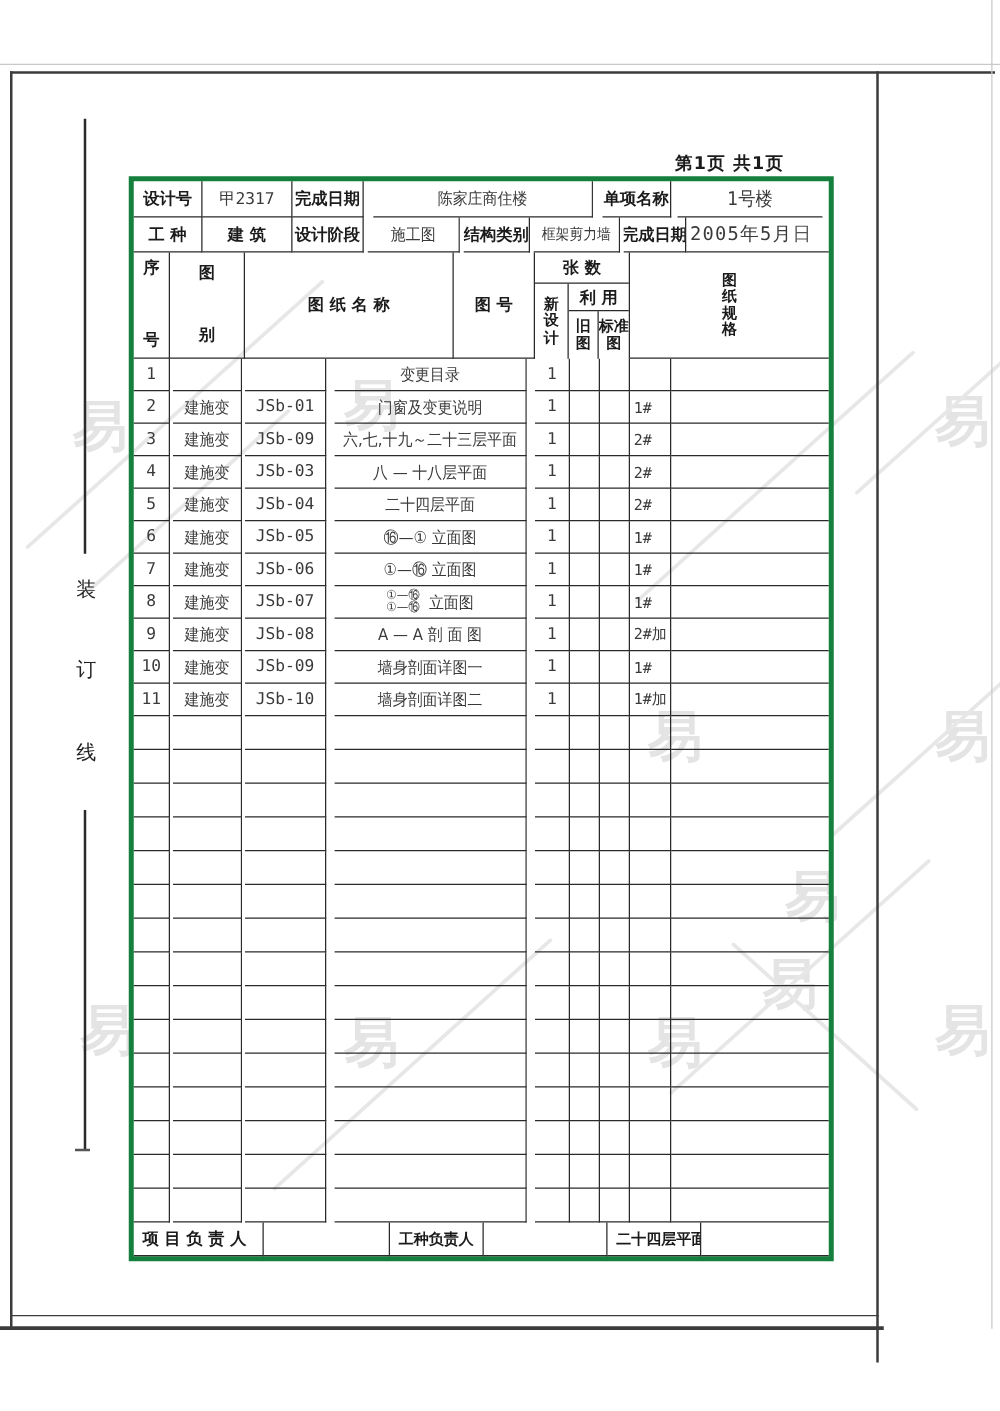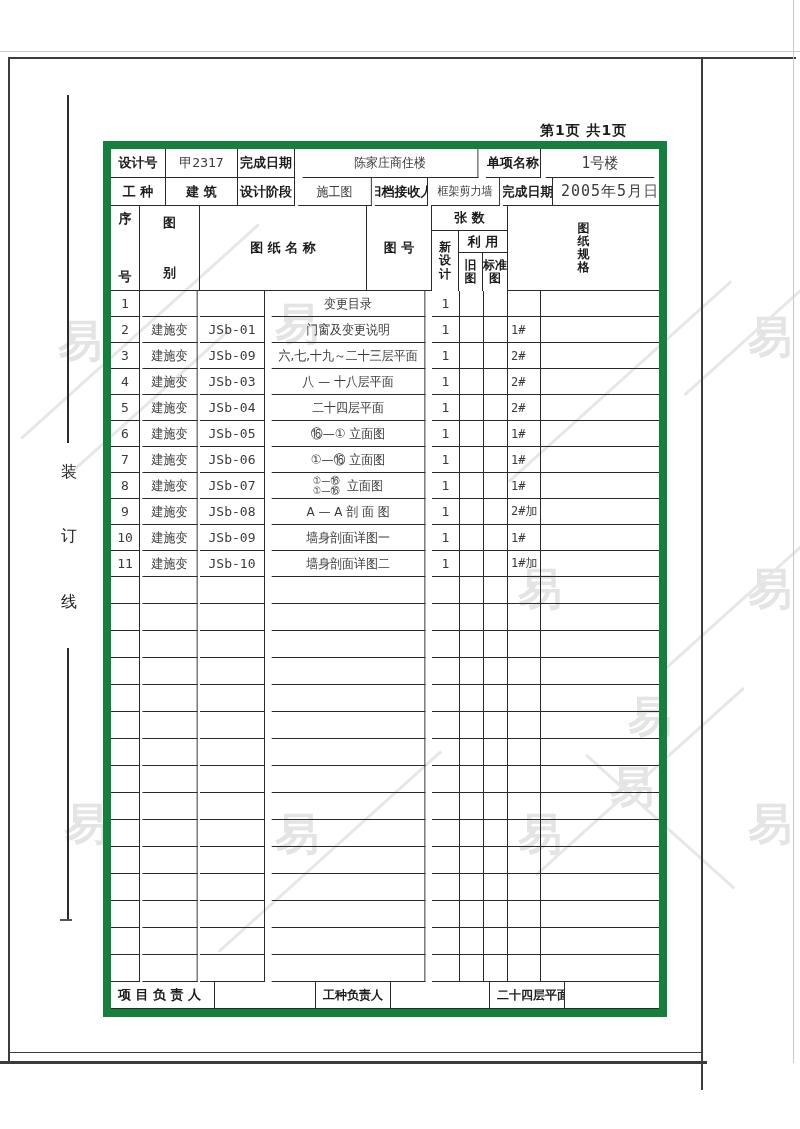--- a/index.html
+++ b/index.html
@@ -20,21 +20,21 @@
   .binding { position:absolute; z-index:2; }
   .bind-seg { position:absolute; left:67px; width:2px; background:#2a2a2a; }
   .bind-char { position:absolute; left:56px; width:26px; text-align:center;
     font-size:16px; color:#222; }
   .bind-tick { position:absolute; left:60px; width:12px; height:2px; background:#555; }
   
   .page-label { position:absolute; left:540px; top:122px; font-weight:bold;
     font-size:14px; letter-spacing:1px; z-index:2; }
   
   .sheet { position:absolute; left:103px; top:141px; width:564px;
-    border:8px solid #15803d; z-index:2; background:transparent; }
+    border:4px solid #15803d; z-index:2; background:transparent; }
   .row { display:flex; width:100%; }
   .cell { border-right:1px solid #2a2a2a; border-bottom:1px solid #2a2a2a;
     display:flex; align-items:center; justify-content:center;
     font-size:13px; overflow:hidden; white-space:nowrap; }
   .row .cell:last-child { border-right:none; flex:1; }
   .bold { font-weight:bold; }
   .cad { font-family:"DejaVu Sans Mono","Liberation Mono",monospace; color:#3a3a3a; }
   .cond { transform:scaleX(.92); color:#3a3a3a; }
   .r1 { height:29px; } .r2 { height:28px; }
   .chead { height:85px; }
@@ -49,21 +49,21 @@
     border-bottom:1px solid #2a2a2a; font-weight:bold; font-size:13px; }
   .g-bot { flex:1; display:flex; }
   .g-right { flex:1; display:flex; flex-direction:column; }
   .g-reuse { height:22px; display:flex; align-items:center; justify-content:center;
     border-bottom:1px solid #2a2a2a; font-weight:bold; font-size:13px; }
   .g-oldstd { flex:1; display:flex; }
   .name-cell { justify-content:center; }
   .stack { display:flex; flex-direction:column; line-height:1; font-size:10px;
     color:#3a3a3a; }
   .spec-cell { justify-content:flex-start; padding-left:3px; font-size:12px; }
-  .date-cell { justify-content:flex-start; padding:0 18px 0 8px;
+  .date-cell { justify-content:center; padding:0 18px 0 8px;
     font-size:15px; color:#555; letter-spacing:1px; }
   .label-left { justify-content:flex-start; padding-left:7px; }
 </style>
 </head>
 <body>
 
 <div class="page">
 
   <div class="wm">
       <span class="wm-glyph" style="left: 275px; top: 295px;">易</span>
@@ -115,21 +115,21 @@
       <div class="cell cond" style="width:191px;">陈家庄商住楼</div>
       <div class="cell bold" style="width:55px;">单项名称</div>
       <div class="cell cond" style="font-size:15px;">1号楼</div>
     </div>
 
     <div class="row r2">
       <div class="cell bold" style="width:55px;">工 种</div>
       <div class="cell bold" style="width:72px;">建 筑</div>
       <div class="cell bold" style="width:57px;">设计阶段</div>
       <div class="cell cond" style="width:80px;">施工图</div>
-      <div class="cell bold" style="width:53px;">归档接收人</div>
+      <div class="cell bold" style="width:53px;">结构类别</div>
       <div class="cell cond" style="width:75px;font-size:12px;">框架剪力墙</div>
       <div class="cell bold" style="width:50px;">完成日期</div>
       <div class="cell date-cell">
         <span class="cad">2005年5月</span>
         <span>日</span>
       </div>
     </div>
 
     <div class="row chead">
       <div class="cell vcol bold" style="width:29px;">

